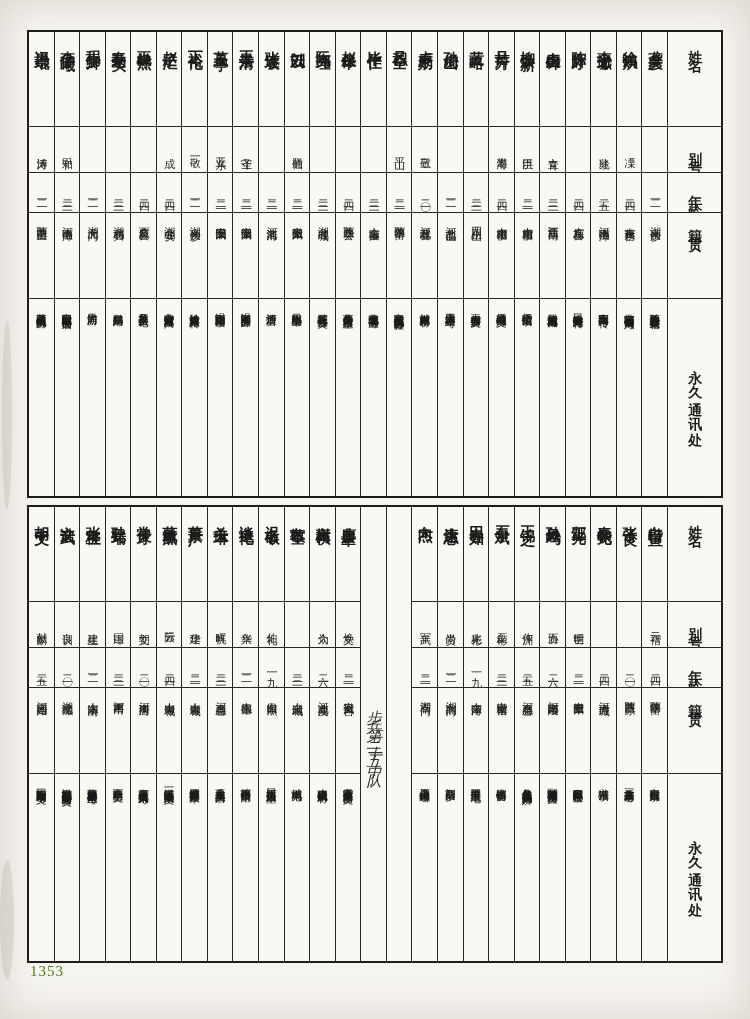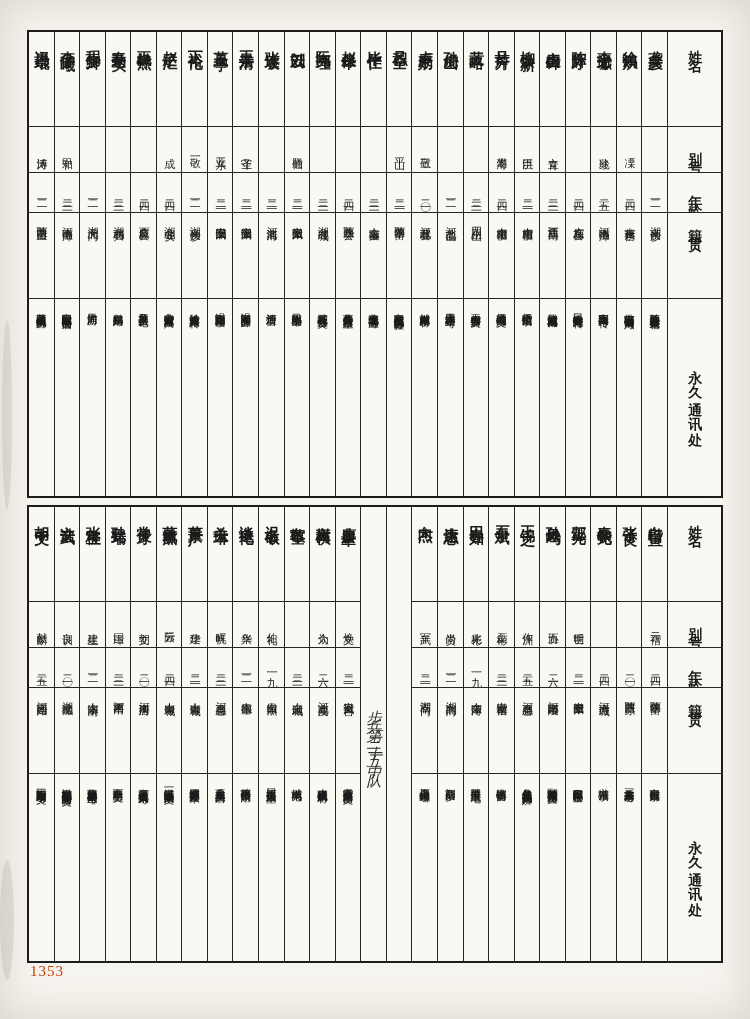--- a/index.html
+++ b/index.html
@@ -65,21 +65,21 @@
   .col.spacer .full, .col.unit .full{
     flex:1;display:flex;justify-content:center;align-items:center;
   }
   .col.unit .full span{
     writing-mode:vertical-rl;text-orientation:upright;
     font-size:15px;font-style:italic;color:#2e2e2e;
     letter-spacing:9px;line-height:1;
   }
   .page-number{
     position:absolute;left:30px;top:963px;
-    font-size:15px;letter-spacing:1px;color:#c2410c;
+    font-size:15px;letter-spacing:1px;color:#4d7c0f;
   }
   
   .smudge{position:absolute;background:rgba(90,85,75,.12);border-radius:50%;}
   .s1{left:2px;top:320px;width:10px;height:190px;}
   .s2{left:0;top:860px;width:14px;height:120px;}
 </style>
 </head>
 <body>
 
 <div class="page">

